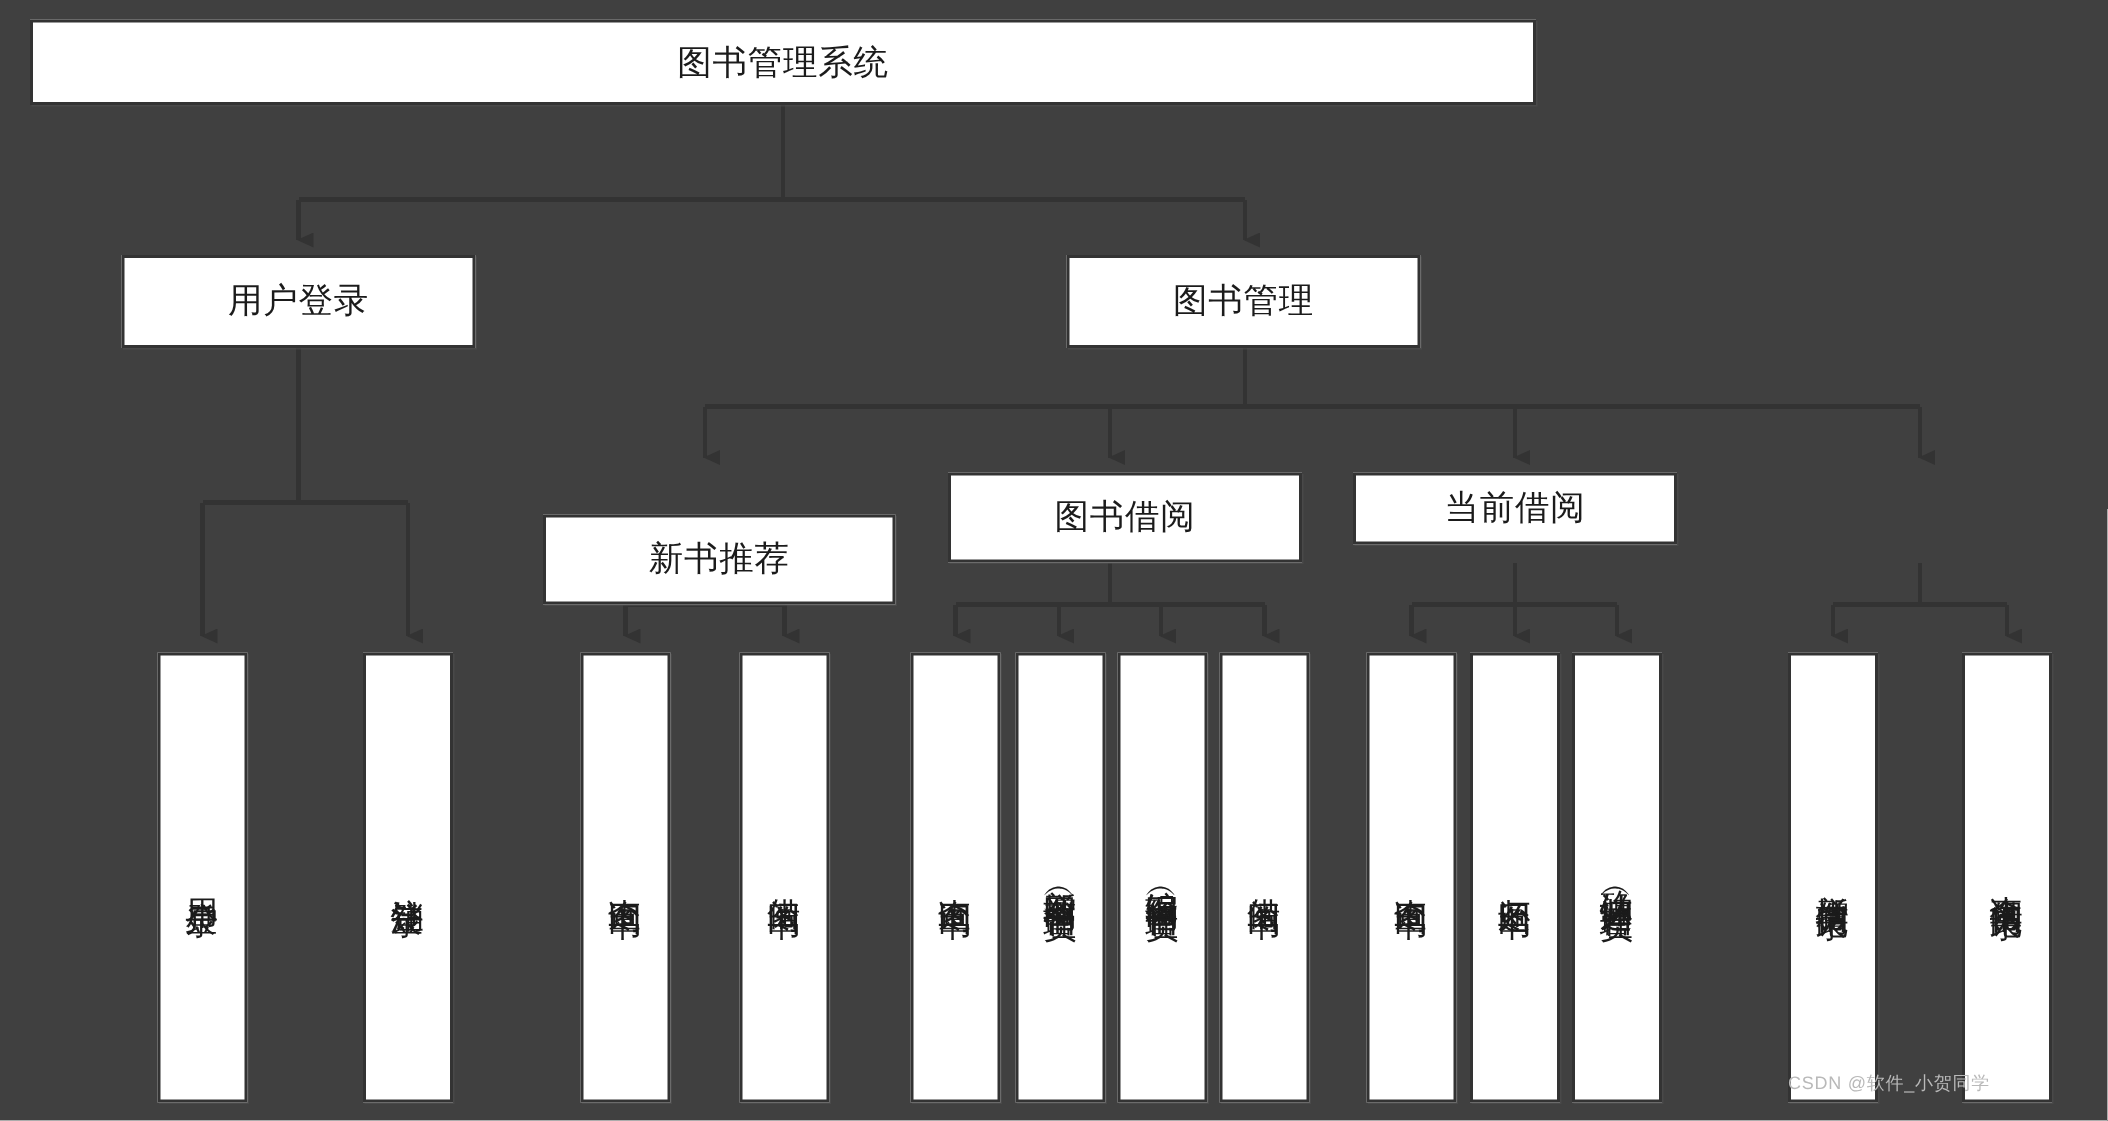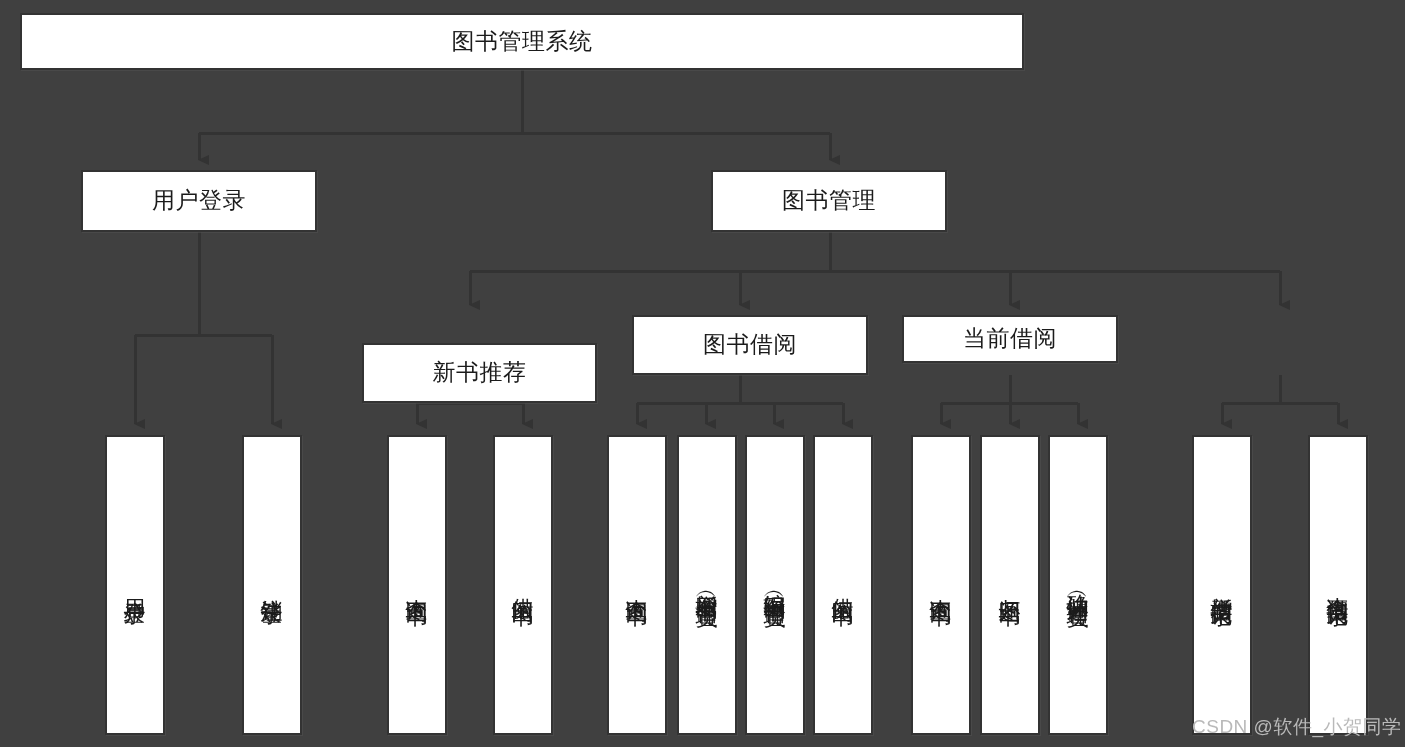--- a/index.html
+++ b/index.html
@@ -47,21 +47,21 @@
   .node-box.vertical .node-label {
     writing-mode: vertical-rl;
     text-orientation: upright;
     font-size: 22px;
     letter-spacing: 2px;
     line-height: 1.05;
   }
   .watermark {
     position: absolute;
     color: #b9b9b9;
-    font-size: 19px;
+    font-size: 12px;
     white-space: nowrap;
     letter-spacing: 0.5px;
     pointer-events: none;
   }
 </style>
 </head>
 <body>
 
 <div id="diagram-root">
 

